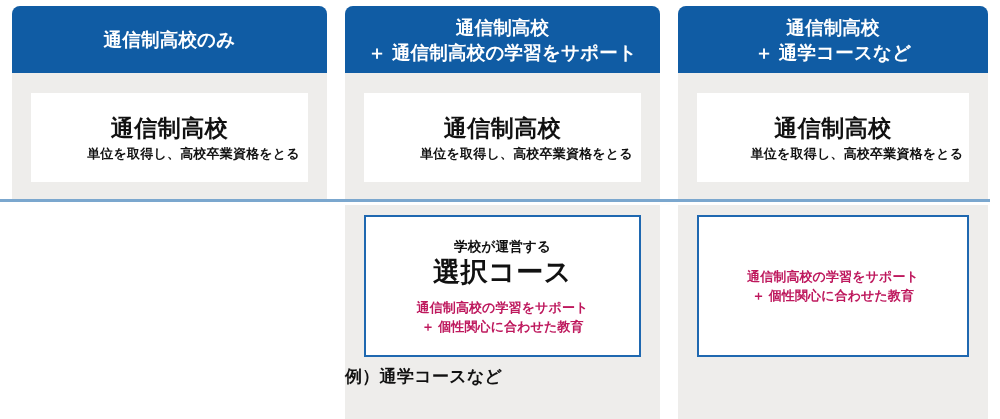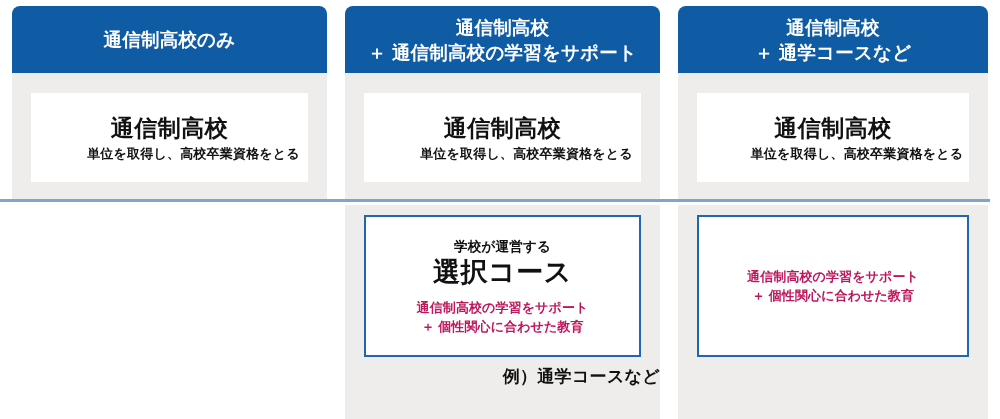--- a/index.html
+++ b/index.html
@@ -90,21 +90,21 @@
     white-space:nowrap;
   }
   .bb-desc{
     font-size:13px;font-weight:bold;color:#be185d;
     line-height:19px;letter-spacing:0.1px;
   }
   .bb-desc .dline{display:block;white-space:nowrap;}
 
   .example{
     position:absolute;left:0;right:0;top:160px;
-    text-align:right;
+    text-align:left;
     font-size:17px;font-weight:bold;color:#111111;
     letter-spacing:0.3px;
     line-height:24px;
   }
 </style>
 </head>
 <body>
 
 <div id="stage">
 

